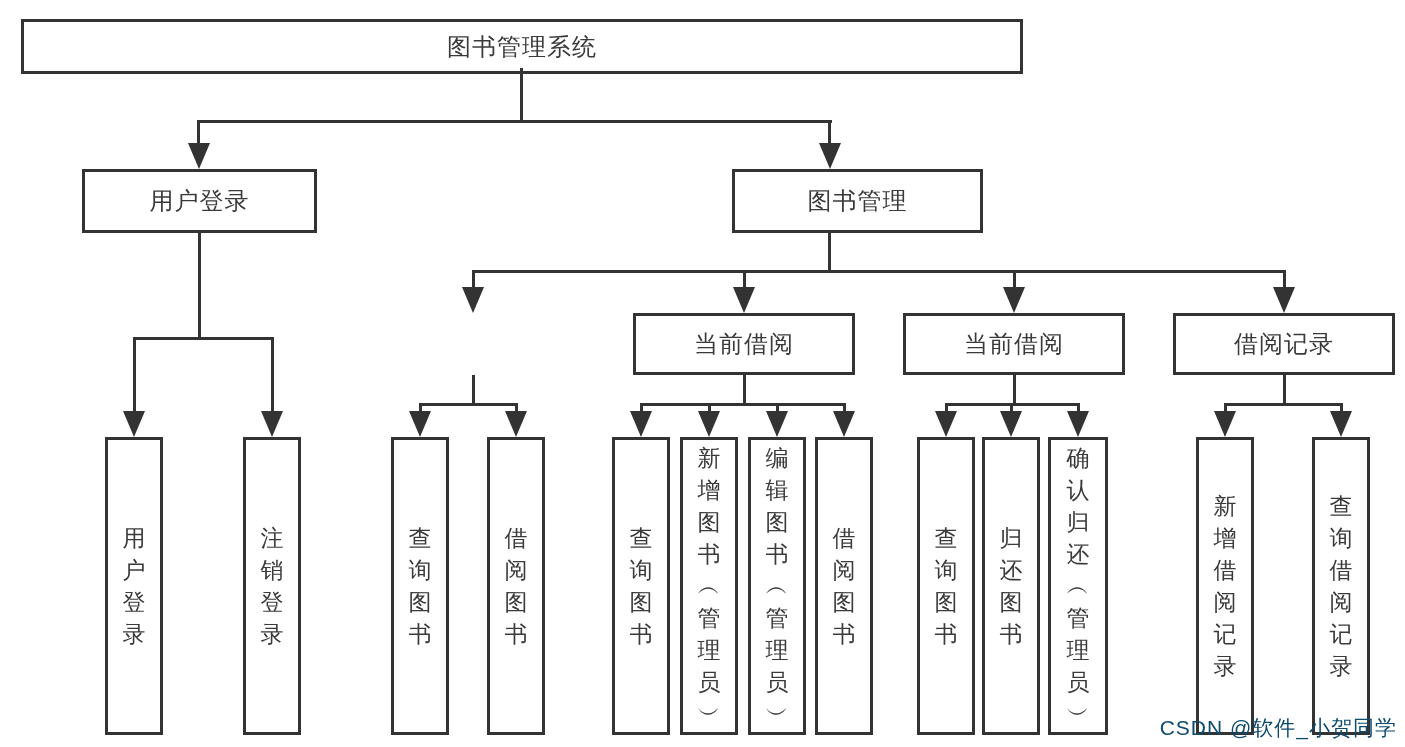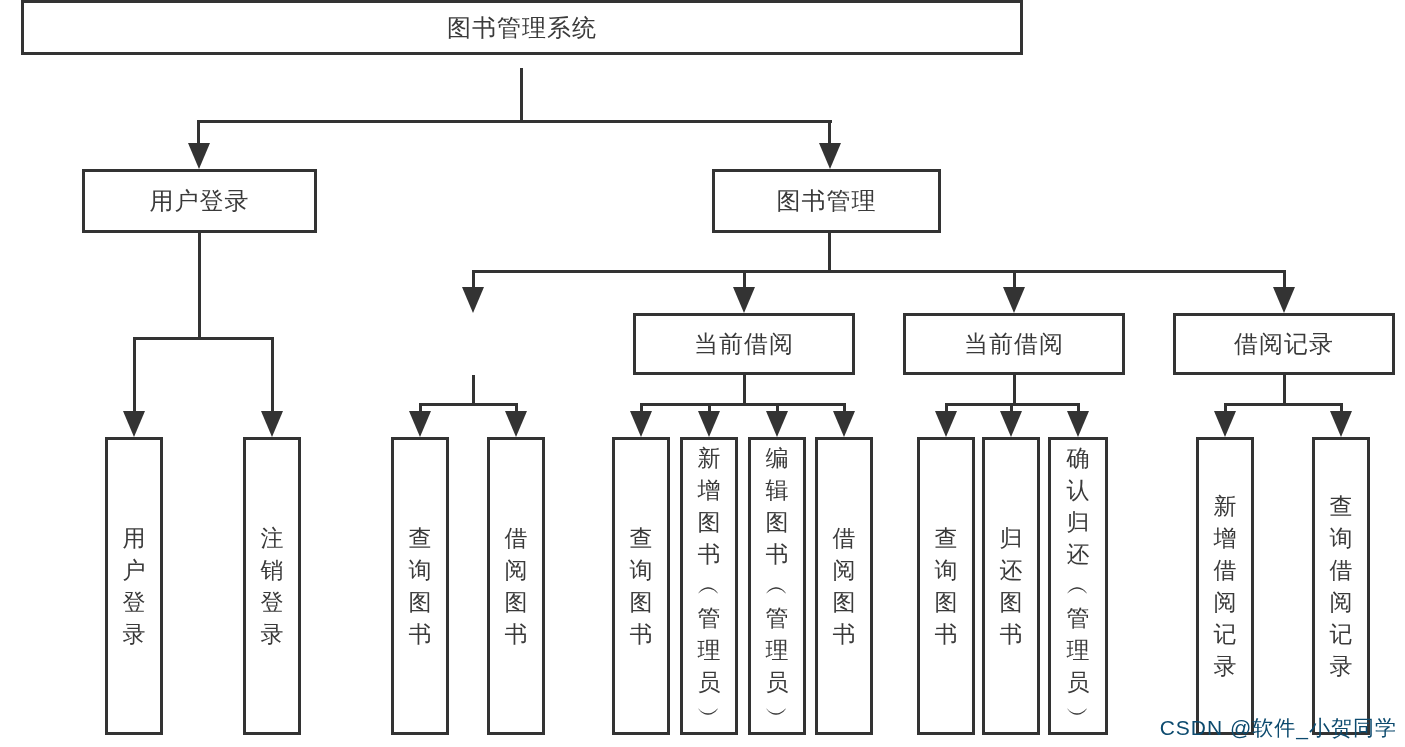--- a/index.html
+++ b/index.html
@@ -30,31 +30,31 @@
     position:absolute; right:8px; bottom:5px;
     font-size:21px; color:#0c4a6e; letter-spacing:1px;
     white-space:nowrap;
   }
 </style>
 </head>
 <body>
 
 <div id="stage">
 
-  <div class="node h-node" style="left:21px; top:0; width:1002px; height:55px;">图书管理系统</div>
+  <div class="node h-node" style="left:21px; top:19px; width:1002px; height:55px;">图书管理系统</div>
 
   <div class="vline" style="left:520px; top:68px;  height:54px;"></div>
   <div class="hline" style="left:197px; top:120px; width:635px;"></div>
   <div class="vline" style="left:197px; top:120px; height:28px;"></div>
   <div class="arrow" style="left:187.5px; top:143px;"></div>
   <div class="vline" style="left:828px; top:120px; height:28px;"></div>
   <div class="arrow" style="left:818.5px; top:143px;"></div>
 
   <div class="node h-node" style="left:82px;  top:169px; width:235px; height:64px;">用户登录</div>
-  <div class="node h-node" style="left:712px; top:169px; width:229px; height:64px;">图书管理</div>
+  <div class="node h-node" style="left:732px; top:169px; width:251px; height:64px;">图书管理</div>
 
   <div class="vline" style="left:198px; top:233px; height:106px;"></div>
   <div class="hline" style="left:132.5px; top:337px; width:141px;"></div>
   <div class="vline" style="left:132.5px; top:337px; height:78px;"></div>
   <div class="arrow" style="left:123px; top:411px;"></div>
   <div class="vline" style="left:270.5px; top:337px; height:78px;"></div>
   <div class="arrow" style="left:261px; top:411px;"></div>
 
   <div class="vline" style="left:828px; top:233px; height:40px;"></div>
   <div class="hline" style="left:471.5px; top:270px; width:814px;"></div>

